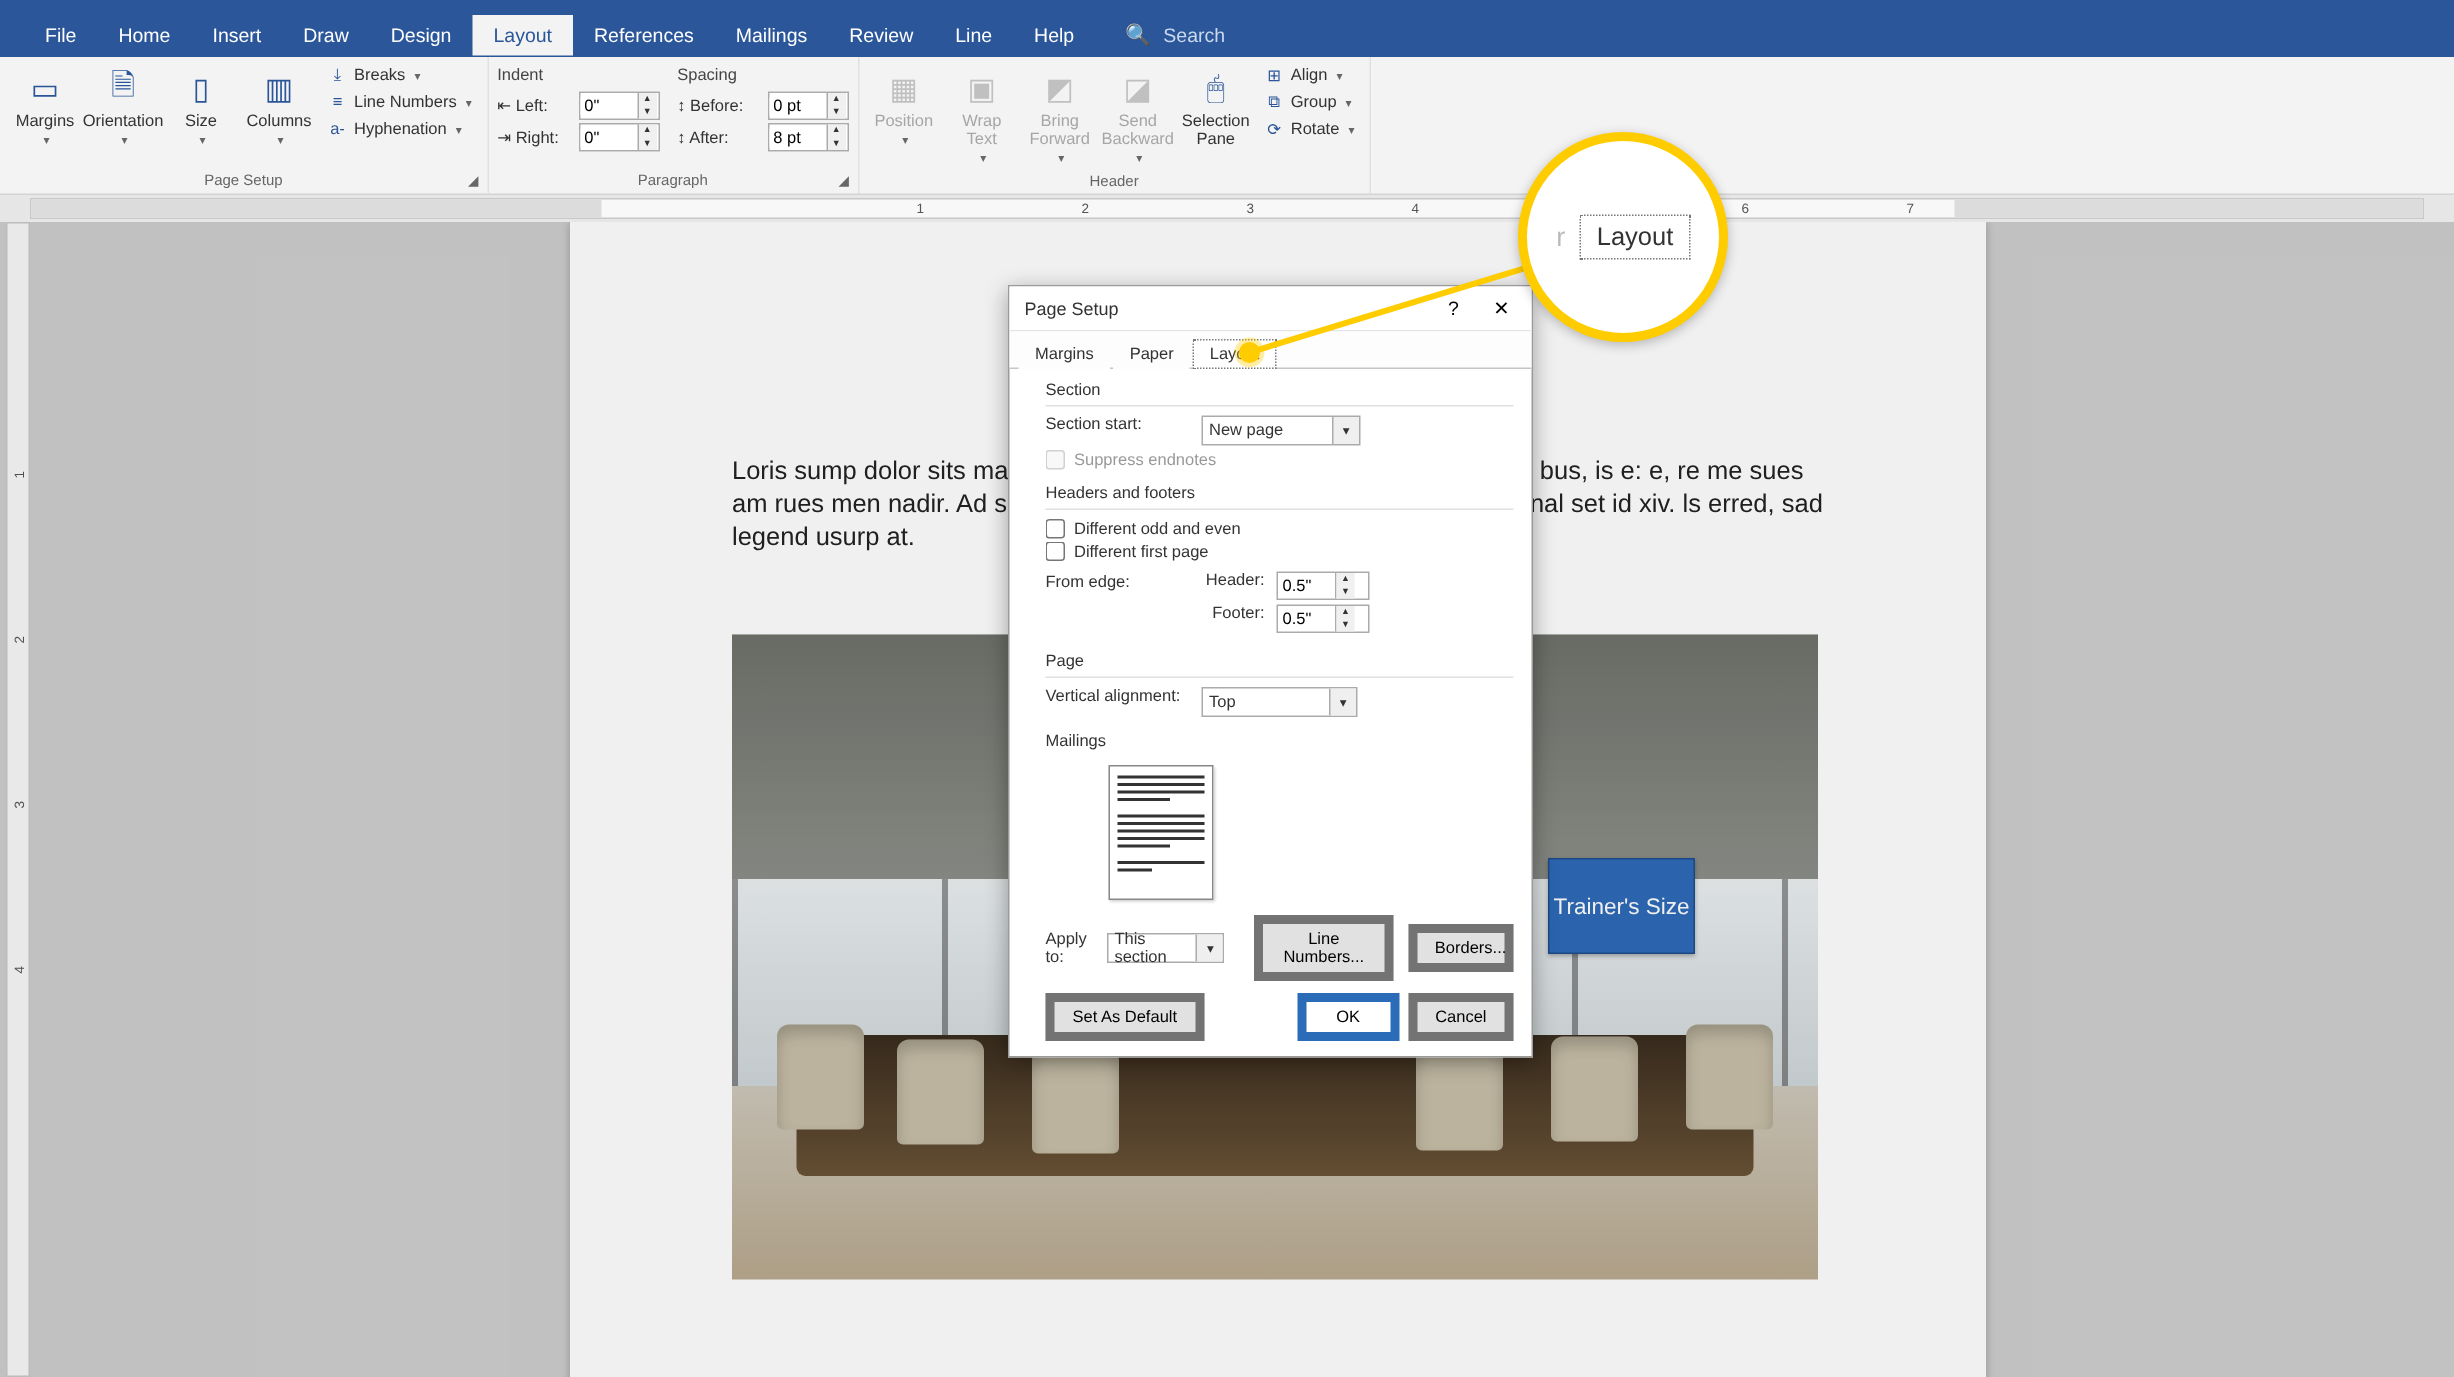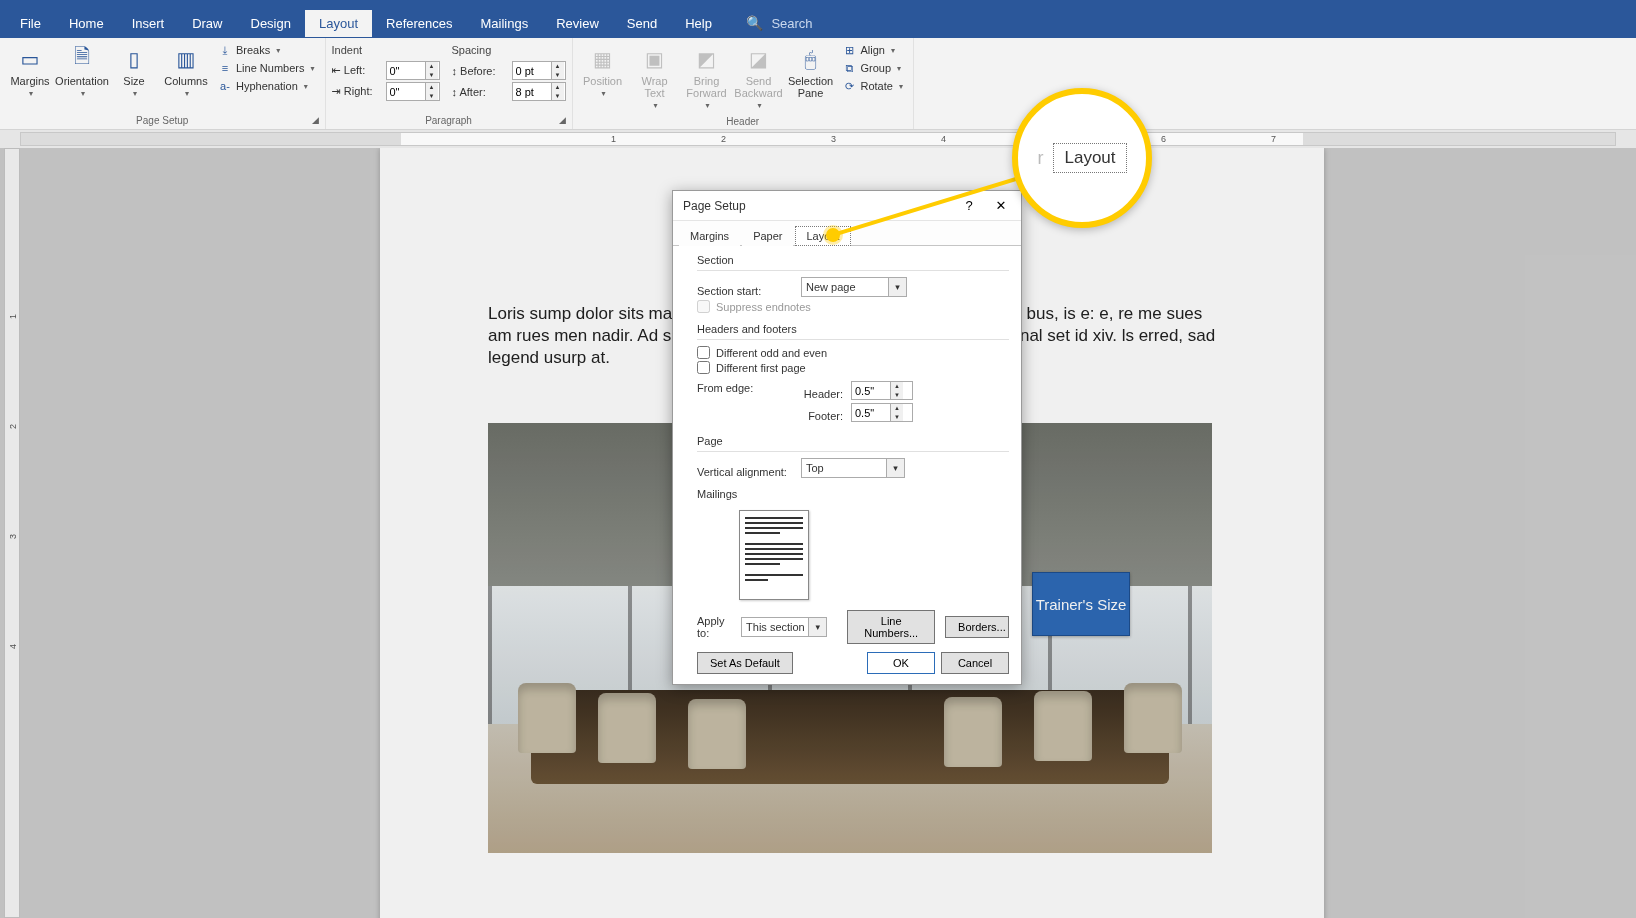--- a/index.html
+++ b/index.html
@@ -2,21 +2,21 @@
 <html><head>
 <meta charset="utf-8">
 <style>
   * { box-sizing: border-box; margin: 0; padding: 0; font-family: "Segoe UI", Tahoma, sans-serif; }
   body { background: #e6e6e6; font-size: 12px; color: #333; overflow: hidden; width: 1636px; height: 918px; position: relative; }
   
   
   .titlebar { height: 8px; background: #2b579a; }
   
   
-  .ribbon-tabs { background: #2b579a; height: 30px; display: flex; align-items: center; padding-left: 6px; color: #fff; }
+  .ribbon-tabs { background: #2b579a; height: 30px; display: flex; align-items: center; padding-left: 16px; color: #fff; }
   .ribbon-tab { padding: 6px 14px; font-size: 13px; cursor: pointer; }
   .ribbon-tab.active { background: #f3f3f3; color: #2b579a; }
   .tellme { margin-left: 20px; display: flex; align-items: center; gap: 8px; }
   .tellme-icon { font-size: 14px; }
   .tellme-input { background: transparent; border: none; color: #fff; font-size: 13px; width: 120px; }
   .tellme-input::placeholder { color: #cbd9ee; }
   
   
   .ribbon { background: #f3f3f3; height: 92px; display: flex; border-bottom: 1px solid #d4d4d4; }
   .ribbon-group { border-right: 1px solid #e1e1e1; padding: 2px 6px 0 6px; display: flex; flex-direction: column; position: relative; }
@@ -66,34 +66,34 @@
   .dlg-title { height: 30px; display: flex; align-items: center; justify-content: space-between; padding: 0 6px 0 10px; background: #fff; border-bottom: 1px solid #e5e5e5; }
   .dlg-title span { font-size: 12px; }
   .dlg-ctrls { display: flex; gap: 4px; }
   .dlg-ctrls button { border: none; background: transparent; width: 28px; height: 24px; cursor: pointer; font-size: 13px; }
   .dlg-tabs { display: flex; padding: 4px 6px 0 6px; border-bottom: 1px solid #c5c5c5; gap: 2px; background:#fdfdfd; }
   .dlg-tab { padding: 3px 10px; border: 1px solid transparent; font-size: 11px; cursor: pointer; position: relative; top: 1px; background:#fdfdfd; }
   .dlg-tab.active { border: 1px dotted #7a7a7a; background: #fff; }
   .dlg-body { padding: 8px 12px 10px 24px; font-size: 11px; }
   .dlg-sec { margin-bottom: 10px; }
   .dlg-sec-title { font-size: 11px; color: #333; padding-bottom: 4px; border-bottom: 1px solid #e0e0e0; margin-bottom: 6px; }
-  .dlg-row { display: flex; align-items: flex-end; gap: 8px; margin: 3px 0; }
+  .dlg-row { display: flex; align-items: flex-start; gap: 8px; margin: 3px 0; }
   .dlg-row label { font-size: 11px; }
   .dlg-row .lab-left { width: 96px; text-align: left; }
   .dlg-row .lab-right { width: 44px; text-align: right; }
   .combo { border: 1px solid #ababab; height: 20px; display: flex; align-items: center; background: #fff; }
   .combo span { flex: 1; padding-left: 4px; font-size: 11px; }
   .combo .drop { width: 18px; text-align: center; border-left: 1px solid #ababab; background: #efefef; font-size: 9px; cursor: pointer; line-height:18px; }
   .chk { display: flex; align-items: center; gap: 6px; font-size: 11px; margin: 2px 0; }
   .chk input { width:13px; height:13px; }
   .preview-box { width: 70px; height: 90px; border: 1px solid #888; margin: 4px auto 4px 42px; padding: 6px 5px; display:flex; flex-direction:column; gap:3px; box-shadow:1px 1px 2px rgba(0,0,0,.2); }
   .preview-box div { height: 2px; background: #333; }
   .preview-box div.short { width: 60%; }
   .dlg-bottom { display: flex; align-items: center; justify-content: space-between; margin-top: 8px; }
-  .dlg-btn { border: 1px solid #737373; background: #e1e1e1; padding: 4px 12px; font-size: 11px; cursor: pointer; min-width: 68px; }
+  .dlg-btn { border: 6px solid #737373; background: #e1e1e1; padding: 4px 12px; font-size: 11px; cursor: pointer; min-width: 68px; }
   .hl-strip { display:flex; gap:10px; align-items:center; }
   
   
   .magnifier { position: absolute; width: 140px; height: 140px; border: 6px solid #ffcc00; border-radius: 50%; background: #fff; z-index: 30; box-shadow: 0 2px 8px rgba(0,0,0,.25); display: flex; align-items: center; justify-content: center; overflow: hidden; }
   .mag-inner { display: flex; align-items: center; gap: 10px; font-size: 18px; }
   .mag-tab { border: 1px dotted #777; padding: 4px 10px; font-size: 17px; background:#fff; }
   .splitr { color:#bbb; }
   .connector { position: absolute; background: #ffcc00; height: 4px; transform-origin: left center; z-index: 29; border-radius:2px; }
   .connector-dot { position:absolute; width:14px; height:14px; background:#ffcc00; border-radius:50%; z-index:31; box-shadow:0 0 0 3px rgba(255,204,0,.35); }
 </style>
@@ -105,21 +105,21 @@
 <div class="ribbon-tabs">
   <div class="ribbon-tab">File</div>
   <div class="ribbon-tab">Home</div>
   <div class="ribbon-tab">Insert</div>
   <div class="ribbon-tab">Draw</div>
   <div class="ribbon-tab">Design</div>
   <div class="ribbon-tab active">Layout</div>
   <div class="ribbon-tab">References</div>
   <div class="ribbon-tab">Mailings</div>
   <div class="ribbon-tab">Review</div>
-  <div class="ribbon-tab">Send</div>
+  <div class="ribbon-tab">Line</div>
   <div class="ribbon-tab">Help</div>
   <div class="tellme">
     <span class="tellme-icon">🔍</span>
     <input class="tellme-input" placeholder="Search" style="">
   </div>
 </div>
 
 <div class="ribbon">
 
   <div class="ribbon-group">

